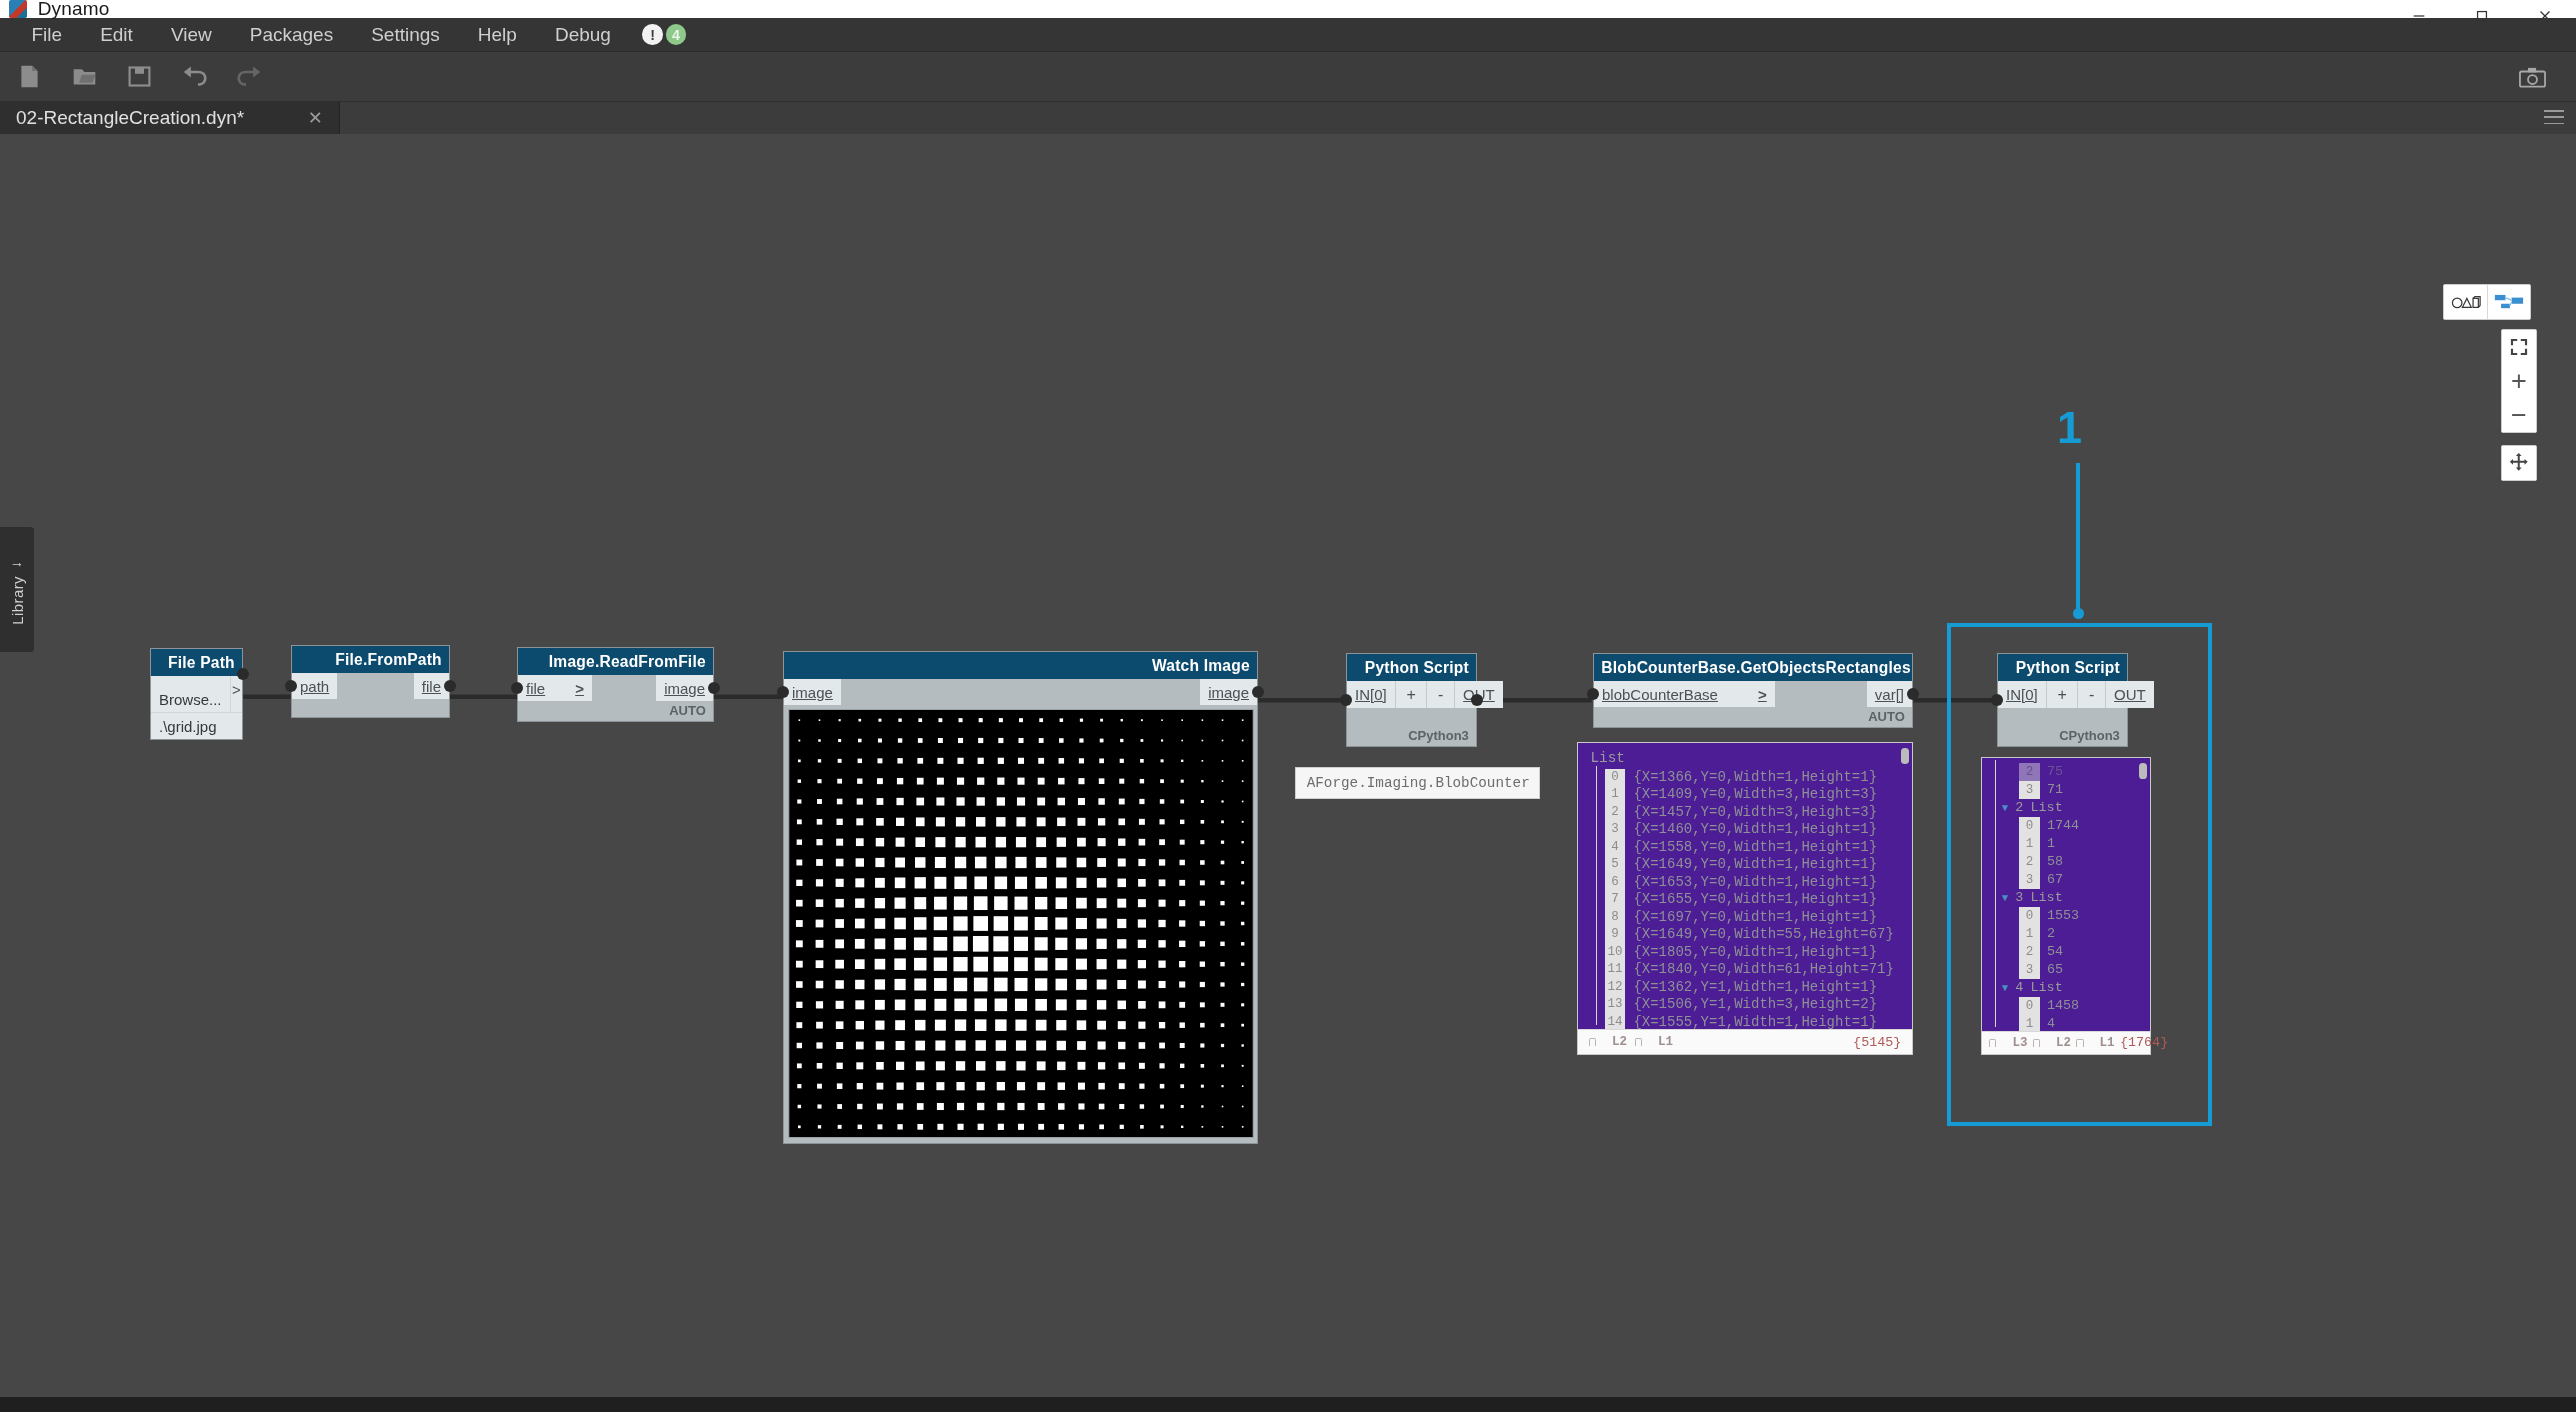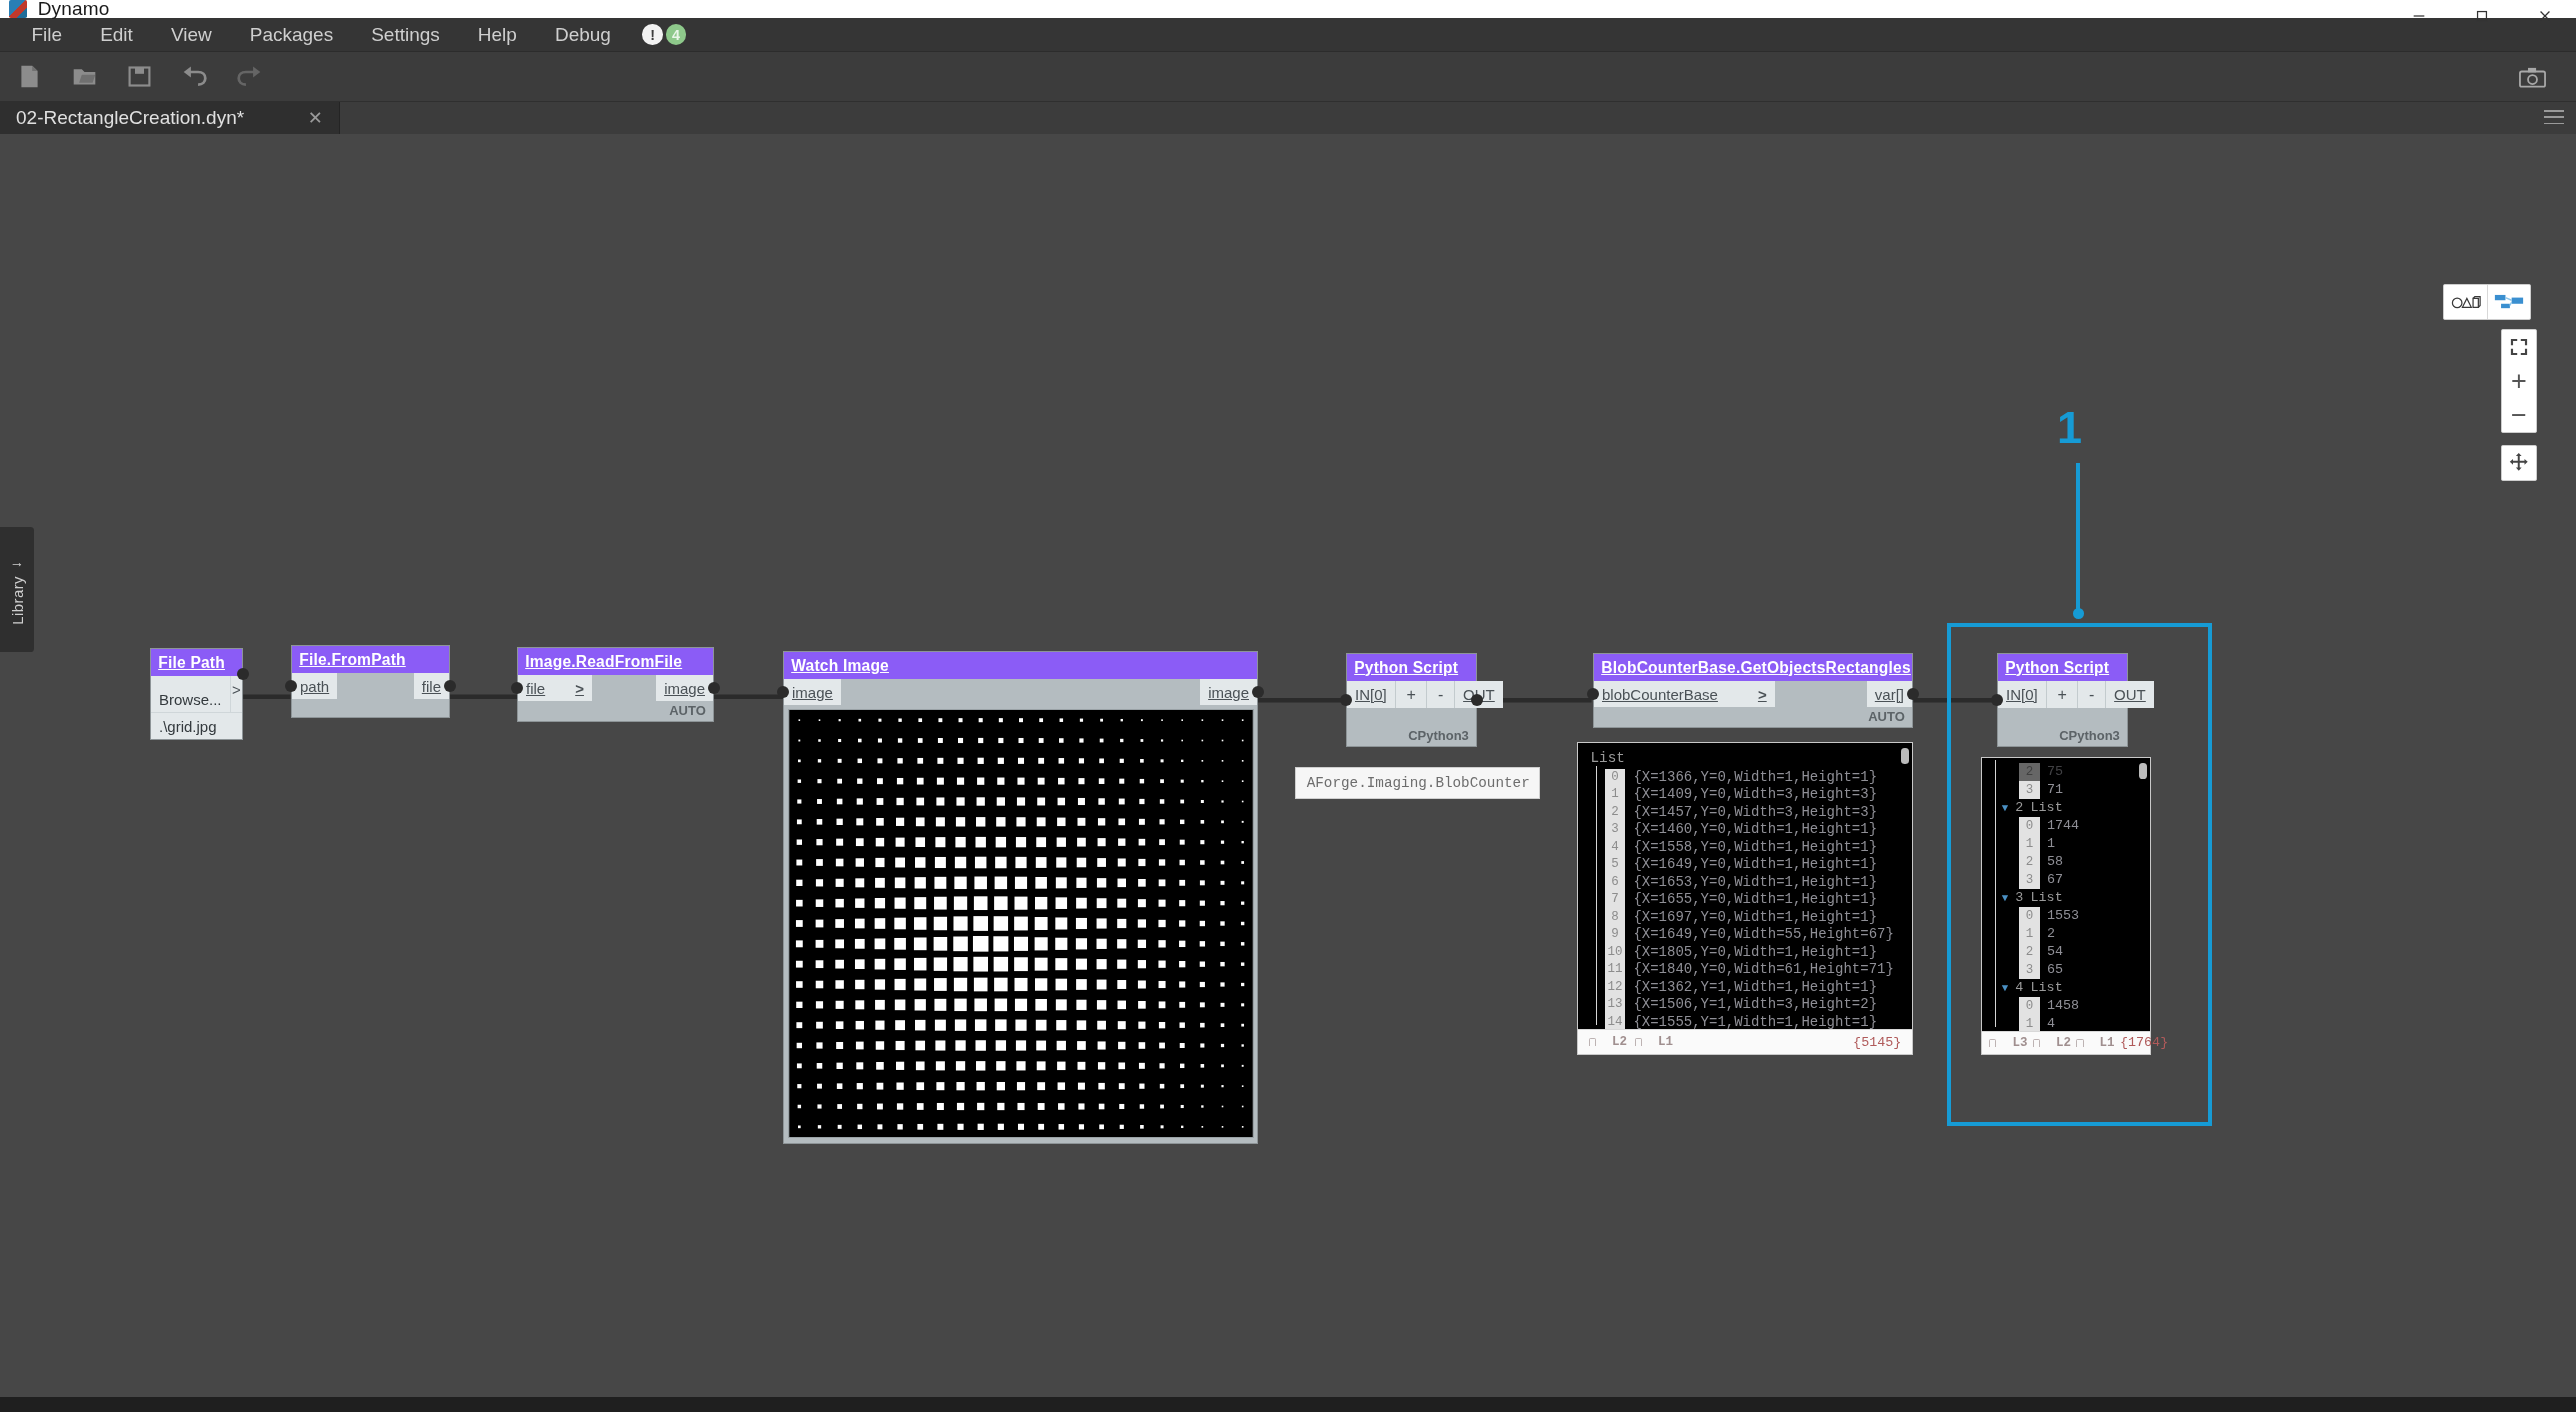--- a/index.html
+++ b/index.html
@@ -87,22 +87,22 @@
     display: flex; flex-direction: column; align-items: center;
   }
   .zoom-btn { width: 36px; height: 34px; display: flex; align-items: center; justify-content: center; color: #555; }
   #pan-control {
     position: absolute; right: 39px; top: 311px; width: 36px; height: 36px; background: #fff;
     border: 0.9px solid #cdcdcd; border-radius: 1.8px; display: flex; align-items: center; justify-content: center;
   }
   
   .node { position: absolute; background: #b4bcc0; border: 0.9px solid #8d9497; font-size: 15px; }
   .node-header {
-    background: #8b5cf6; color: #fff; font-weight: bold; text-align: left;
-    padding: 4.5px 7.2px; font-size: 15.6px; letter-spacing: 0.2px; position: relative; text-decoration: underline;
+    background: #0c4a6e; color: #fff; font-weight: bold; text-align: right;
+    padding: 4.5px 7.2px; font-size: 15.6px; letter-spacing: 0.2px; position: relative;
   }
   .node-body { display: flex; position: relative; }
   .port-in, .port-out {
     background: #e3e8ea; color: #4a5156; padding: 4.5px 8px; font-size: 15px; white-space: nowrap; text-decoration: underline;
   }
   .port-in { border-right: 0; }
   .node-mid { flex: 1; }
   .node-footer { text-align: right; padding: 1.8px 7.2px 3.6px; color: #5c6367; font-size: 13px; font-weight: bold; }
   .node-spacer { height: 18px; }
   .chev { color: #4a5156; font-weight: bold; }
@@ -125,21 +125,21 @@
   
   #watch-img { border: 0.9px solid #9aa2a6; display: block; }
   
   .preview-bubble {
     position: absolute; background: #f6f6f6; border: 0.9px solid #cfcfcf;
     color: #6d6d6d; font-family: "Liberation Mono", monospace; font-size: 14.3px;
     padding: 7.2px 10.7px; white-space: nowrap;
   }
   
   .preview-panel {
-    position: absolute; background: #000000; border: 0.9px solid #c9c9c9;
+    position: absolute; background: #4c1d95; border: 0.9px solid #c9c9c9;
     font-family: "Liberation Mono", monospace; display: flex; flex-direction: column;
   }
   .preview-scroll { flex: 1; overflow: hidden; position: relative; padding: 5.4px 0 0 12.5px; }
   .pv-root { color: #9b9b9b; font-size: 14.3px; padding: 1.8px 0 2.7px 0; }
   .pv-row { display: flex; align-items: center; gap: 8px; font-size: 14px; line-height: 17.5px; padding-left: 14.3px;}
   .pv-idx {
     background: #e2e2e2; color: #8c8c8c; min-width: 20.6px; text-align: center;
     font-size: 12.5px; padding: 0 2.7px;
   }
   .pv-val { color: #8f8f96; white-space: nowrap; }

